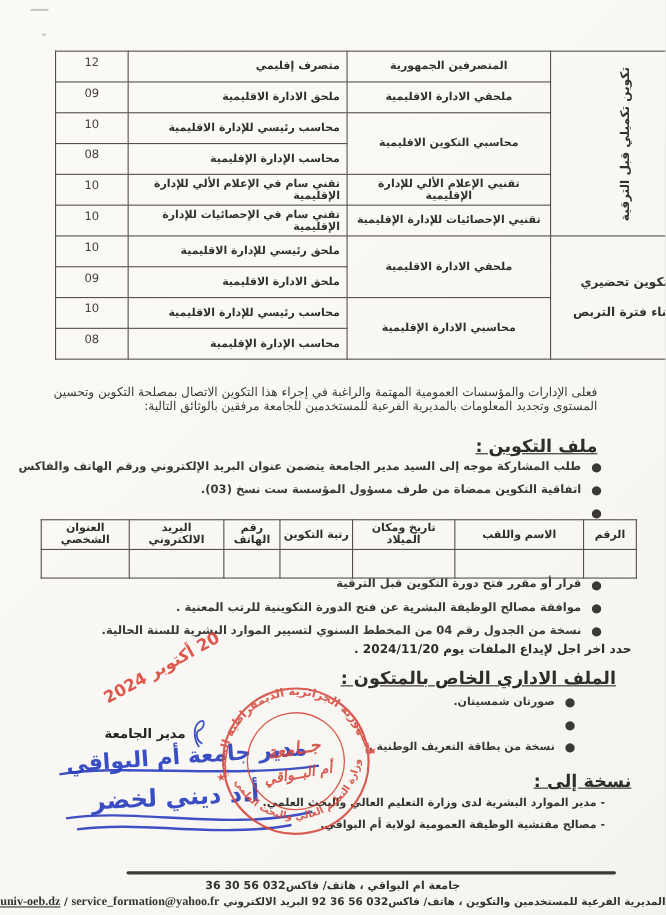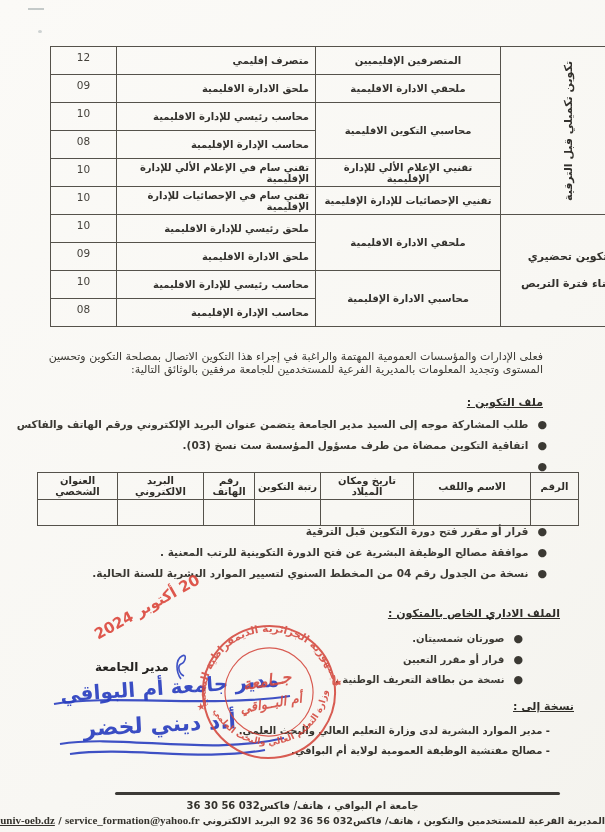--- a/index.html
+++ b/index.html
@@ -24,21 +24,21 @@
   .ttable td.num{width:53px;text-align:center;vertical-align:top;padding-top:4px;font-weight:400;font-size:10.5px;color:#45423c;}
   .ttable td.grade{width:182px;text-align:right;padding-left:10px;}
   .ttable td.cat{width:172px;text-align:center;}
   .ttable td.sect{width:121px;text-align:center;position:relative;}
   .ttable tr{height:28px;}
   .vtext{position:absolute;top:50%;left:50%;transform:translate(-50%,-50%) rotate(-90deg);white-space:nowrap;font-size:11px;font-weight:700;letter-spacing:1px;}
   .htitle{display:inline-block;width:95px;line-height:2.4;font-size:11px;}
   
   .intro{direction:rtl;text-align:right;margin:0;position:absolute;top:350px;right:62px;left:35px;
          font-size:11px;line-height:13px;font-weight:500;color:#3b3933;}
-  .h-underline{direction:rtl;margin:0;font-size:11px;font-weight:700;text-decoration:underline;color:#2f2d28;}
+  .h-underline{direction:rtl;margin:0;font-size:16px;font-weight:700;text-decoration:underline;color:#2f2d28;}
   #h-training{position:absolute;top:396px;right:62px;}
   #h-admin{position:absolute;top:607px;right:45px;}
   #h-copy{position:absolute;top:700px;right:31px;}
   
   .blist{position:absolute;right:0;left:0;direction:rtl;}
   .bullet-item{display:flex;direction:rtl;align-items:flex-start;gap:9px;font-size:10.5px;font-weight:600;color:#3b3933;}
   .dot{font-size:11px;line-height:inherit;}
   #list-training{top:414px;right:58px;}
   #list-training .bullet-item{line-height:21px;}
   #list-post{top:521px;right:58px;}
@@ -76,21 +76,21 @@
 <div class="page">
   <div class="scan-mark m1"></div>
   <div class="scan-mark m2"></div>
 
   <table class="ttable" dir="rtl">
     <tbody>
         <tr>
       <td class="sect" rowspan="6">
         <div class="vtext">تكوين تكميلي قبل الترقية</div>
       </td>
-      <td class="cat">المتصرفين الإقليميين</td>
+      <td class="cat">المتصرفين الجمهورية</td>
       <td class="grade">متصرف إقليمي</td>
       <td class="num">12</td>
     </tr>
     <tr>
       <td class="cat">ملحقي الادارة الاقليمية</td>
       <td class="grade">ملحق  الادارة الاقليمية</td>
       <td class="num">09</td>
     </tr>
     <tr>
       <td class="cat" rowspan="2">محاسبي  التكوين الاقليمية</td>
@@ -192,30 +192,30 @@
     <div class="bullet-item">
         <span class="dot">●</span>
         <span>موافقة مصالح الوظيفة البشرية عن فتح الدورة التكوينية للرتب المعنية .</span>
       </div>
     <div class="bullet-item">
         <span class="dot">●</span>
         <span>نسخة من الجدول رقم 04 من المخطط السنوي لتسيير الموارد البشرية للسنة الحالية.</span>
       </div>
   </div>
 
+  <p class="deadline">حدد اخر اجل لإيداع الملفات يوم 2024/11/20 .</p>
 
   <h3 class="h-underline" id="h-admin">الملف الاداري الخاص بالمتكون :</h3>
   <div class="blist" id="list-admin">
     <div class="bullet-item">
         <span class="dot">●</span>
         <span>صورتان شمسيتان.</span>
       </div>
     <div class="bullet-item">
         <span class="dot">●</span>
-        <span>قرار أو مقرر التعيين</span>
       </div>
     <div class="bullet-item">
         <span class="dot">●</span>
         <span>نسخة من بطاقة التعريف الوطنية .</span>
       </div>
   </div>
 
   <h3 class="h-underline" id="h-copy">نسخة إلى :</h3>
   <div class="dash-list">
     <div class="dash-item">مدير الموارد البشرية لدى وزارة التعليم العالي والبحث العلمي.</div>

